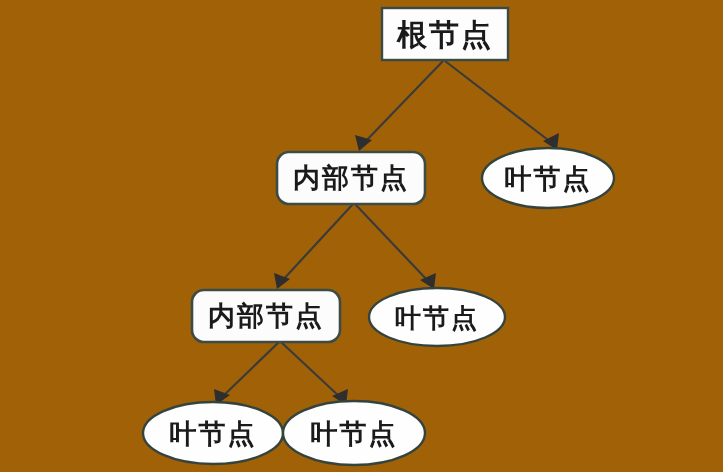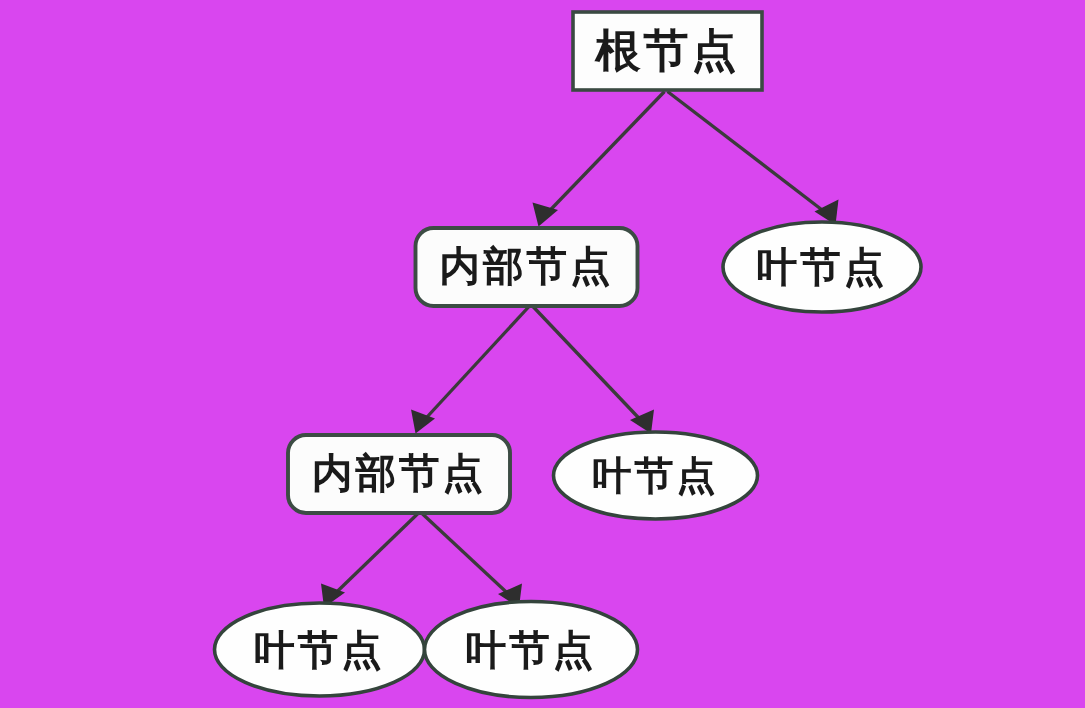--- a/index.html
+++ b/index.html
@@ -10,21 +10,21 @@
   body {
     width: 723px;
     height: 472px;
     font-family: "Liberation Sans", sans-serif;
     overflow: hidden;
   }
   #diagram-canvas {
     position: relative;
     width: 723px;
     height: 472px;
-    background: #d946ef;
+    background: #a16207;
   }
   svg.tree-svg {
     position: absolute;
     left: 0;
     top: 0;
     width: 723px;
     height: 472px;
   }
   .node-label {
     font-family: "DejaVu Sans", "Liberation Sans", sans-serif;

